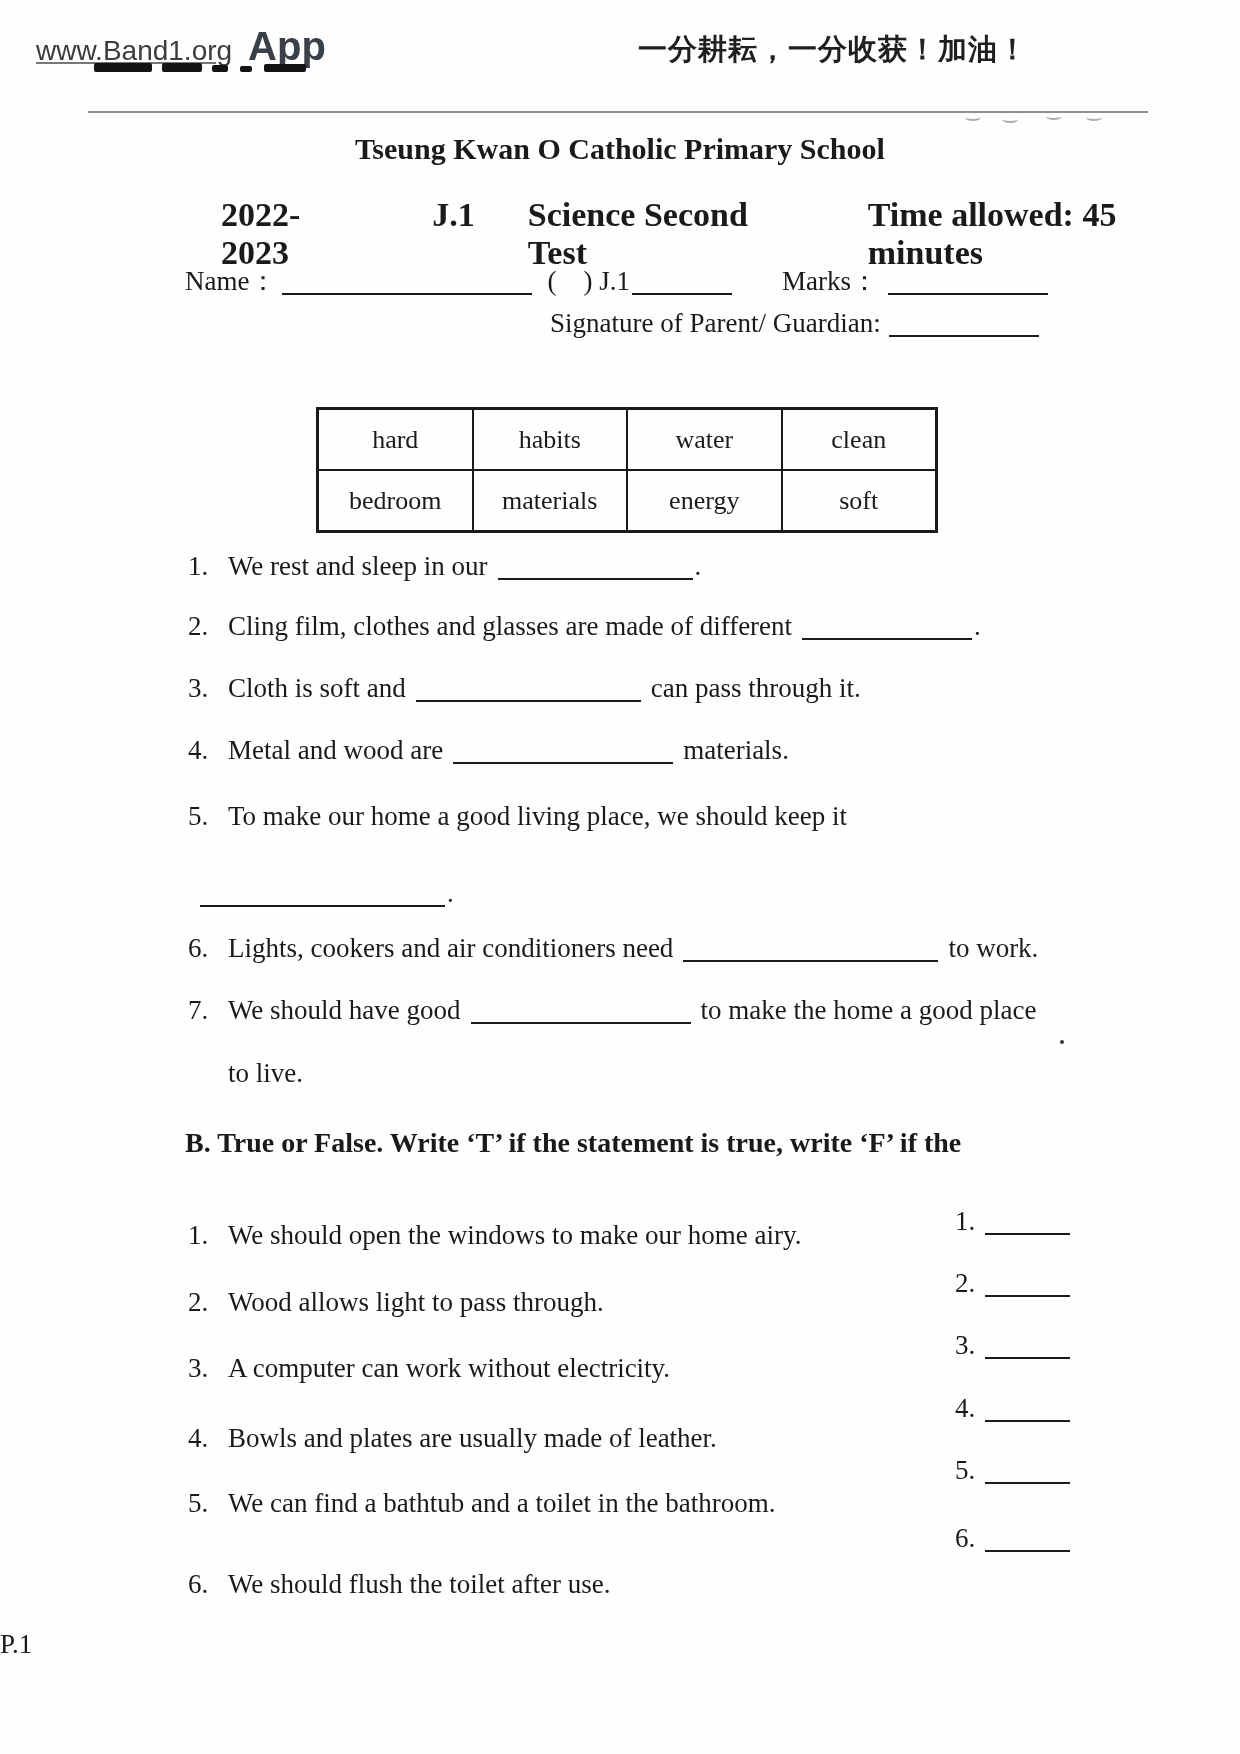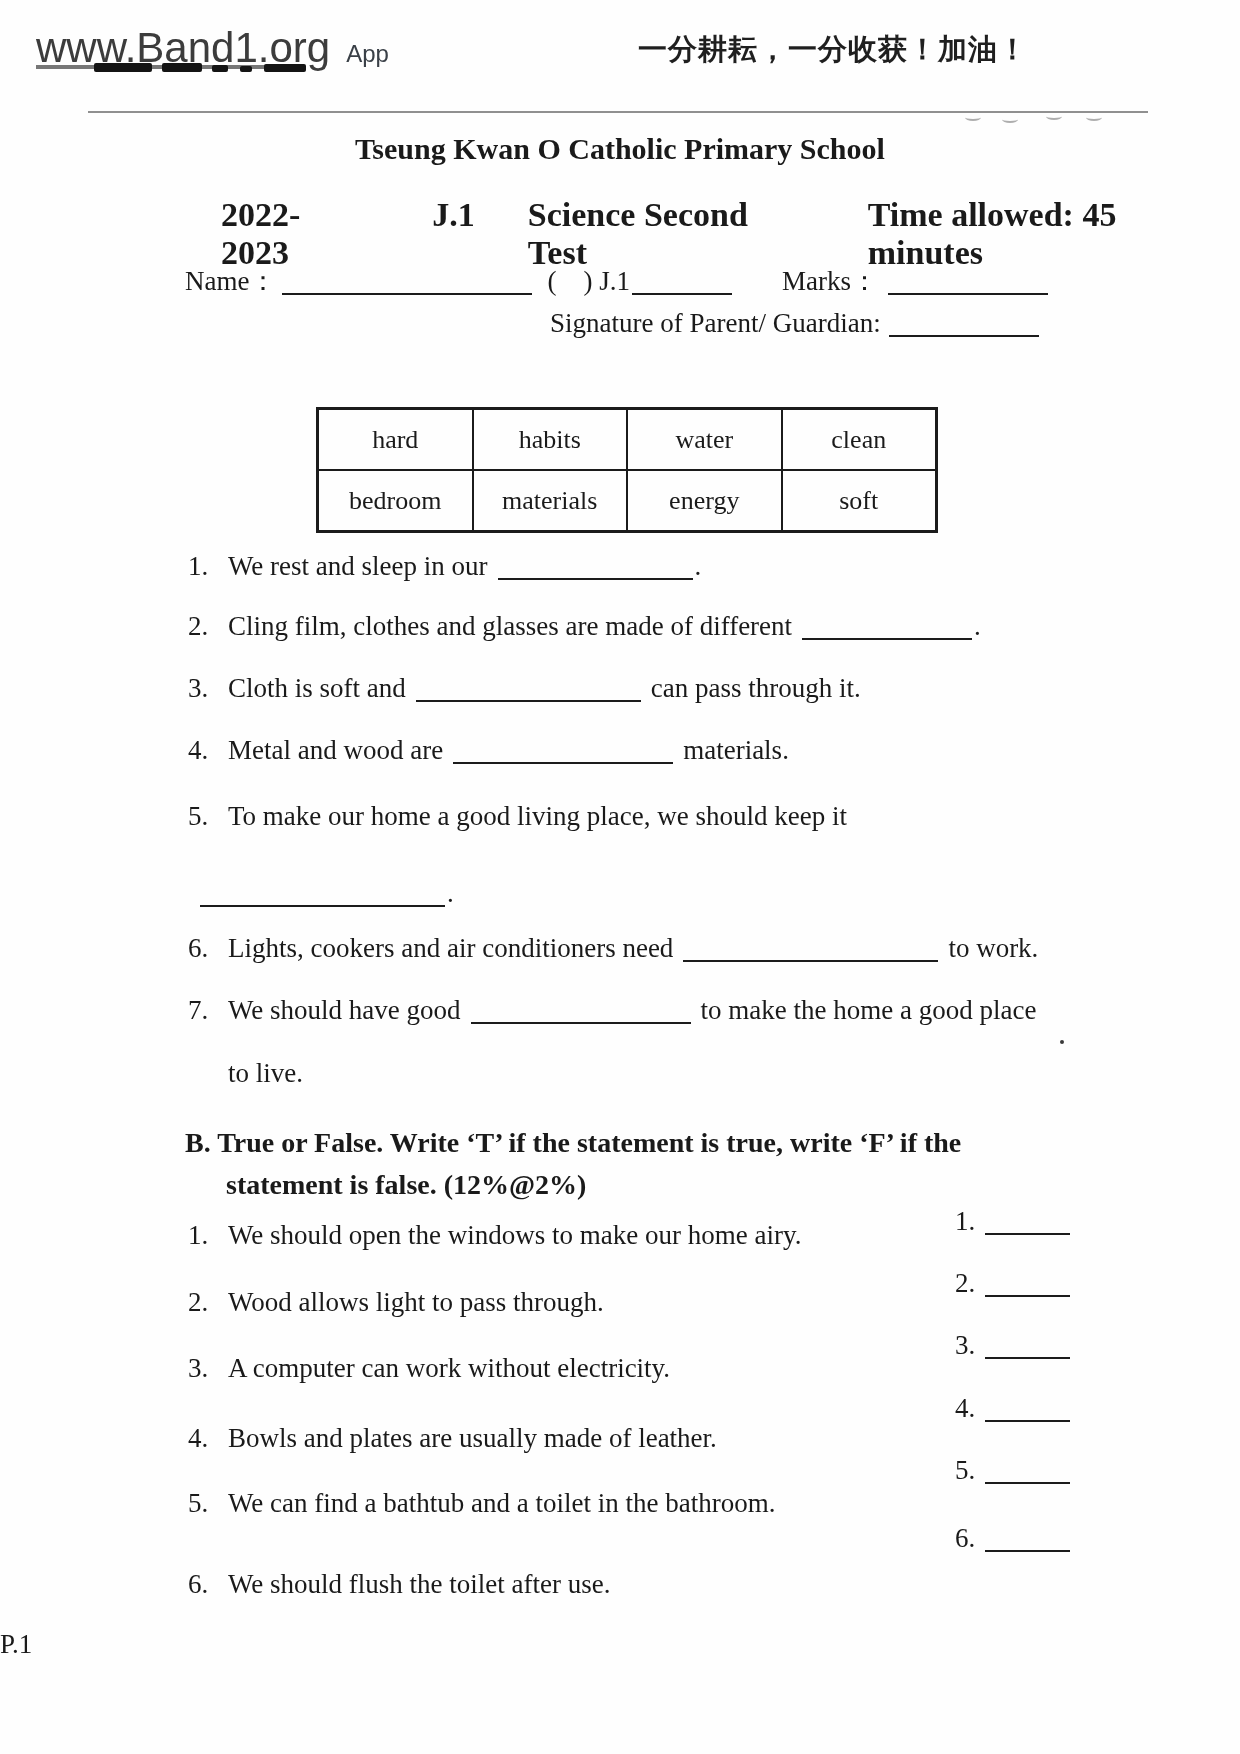--- a/index.html
+++ b/index.html
@@ -30,22 +30,22 @@
   .tight { margin-left: 2px; }
   .gap { margin-left: 10px; }
   .pre { margin-right: 10px; }
 
   
   .hdr-left {
     position: absolute; left: 36px; top: 24px;
     font-family: "Liberation Sans", sans-serif;
     display: flex; align-items: baseline;
   }
-  .site { font-size: 42px; color: #3c3c3c; text-decoration: underline; text-decoration-color: #777; }
-  .app  { font-size: 24px; font-weight: normal; color: #3a4047; margin-left: 16px; }
+  .site { font-size: 28px; color: #3c3c3c; text-decoration: underline; text-decoration-color: #777; }
+  .app  { font-size: 40px; font-weight: bold; color: #3a4047; margin-left: 16px; }
   .motto {
     position: absolute; top: 30px; right: 212px;
     font-family: "Liberation Sans", sans-serif;
     font-size: 29px; font-weight: bold; color: #1f1f1f;
     letter-spacing: 1px;
   }
   .rule { position: absolute; left: 88px; top: 111px; width: 1060px; height: 2px; background: #909090; }
   .redact { position: absolute; left: 94px; top: 62px; width: 240px; height: 14px; }
   .redact span { position: absolute; background: #141414; border-radius: 2px; }
   .smudge { position: absolute; width: 16px; height: 7px; border-bottom: 2px solid #9a9a9a; border-radius: 50%; opacity: .8; }
@@ -191,21 +191,20 @@
     <span class="qnum">7.</span>
     <span class="pre">We should have good</span>
     <span class="blank" style="width:220px"></span>
     <span class="gap">to make the home a good place</span>
   </div>
   <div class="row" style="left:228px;top:1058px">
     <span>to live.</span>
   </div>
 
   <div class="row heading" style="left:185px;top:1127px">B. True or False. Write ‘T’ if the statement is true, write ‘F’ if the</div>
-  <div class="row heading" style="left:226px;top:1169px">statement is false. (12%@2%)</div>
 
   <div class="row" style="left:188px;top:1220px">
     <span class="qnum">1.</span>
     <span>We should open the windows to make our home airy.</span>
   </div>
   <div class="row" style="left:188px;top:1287px">
     <span class="qnum">2.</span>
     <span>Wood allows light to pass through.</span>
   </div>
   <div class="row" style="left:188px;top:1353px">

